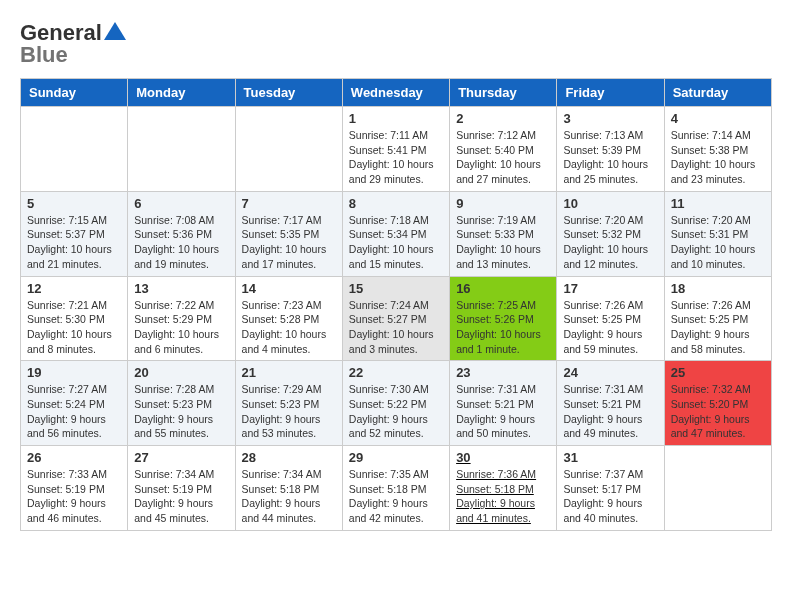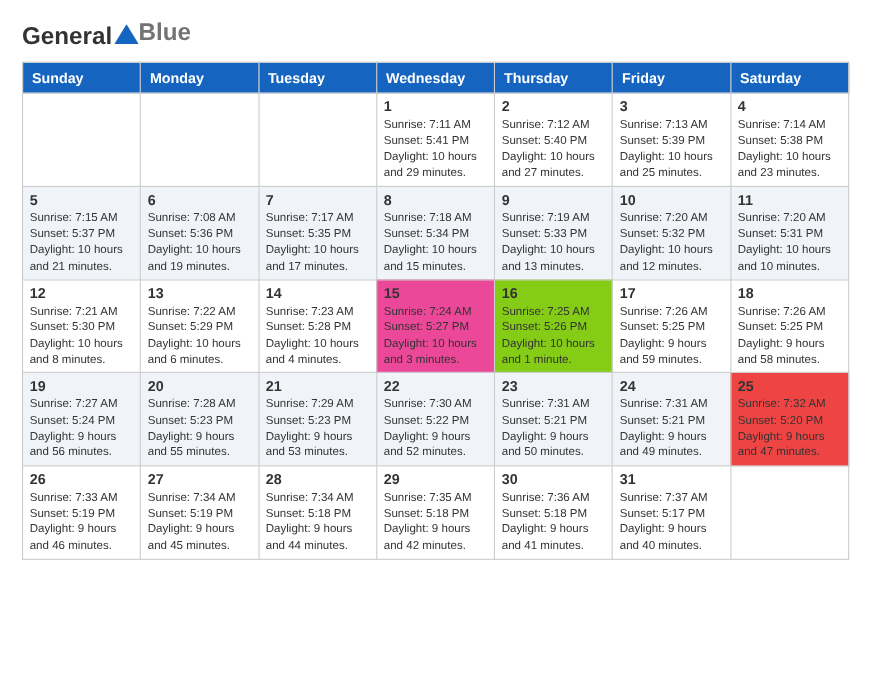--- a/index.html
+++ b/index.html
@@ -11,21 +11,21 @@
       padding: 20px;
     }
     .header {
       display: flex;
       justify-content: space-between;
       align-items: flex-start;
       margin-bottom: 10px;
     }
     .logo {
       display: flex;
-      flex-direction: row;
+      flex-direction: column;
       align-items: flex-start;
     }
     .logo-general { color: #333; }
     .logo-blue { color: #1565c0; }
     .title-block {
       text-align: right;
     }
     .month-title {
       font-size: 36px;
       font-weight: bold;
@@ -204,21 +204,21 @@
 Daylight: 10 hours
 and 6 minutes.</div>
         </td>
         <td style="background: rgb(255, 255, 255);">
           <div class="day-number">14</div>
           <div class="day-info" style="white-space: pre-line;">Sunrise: 7:23 AM
 Sunset: 5:28 PM
 Daylight: 10 hours
 and 4 minutes.</div>
         </td>
-        <td style="background: #ec4899;">
+        <td style="background: #e5e5e5;">
           <div class="day-number">15</div>
           <div class="day-info" style="white-space: pre-line;">Sunrise: 7:24 AM
 Sunset: 5:27 PM
 Daylight: 10 hours
 and 3 minutes.</div>
         </td>
         <td style="background: #84cc16;">
           <div class="day-number">16</div>
           <div class="day-info" style="white-space: pre-line;">Sunrise: 7:25 AM
 Sunset: 5:26 PM
@@ -313,21 +313,21 @@
 Daylight: 9 hours
 and 44 minutes.</div>
         </td>
         <td style="background: rgb(255, 255, 255);">
           <div class="day-number">29</div>
           <div class="day-info" style="white-space: pre-line;">Sunrise: 7:35 AM
 Sunset: 5:18 PM
 Daylight: 9 hours
 and 42 minutes.</div>
         </td>
-        <td style="background: rgb(255, 255, 255);">
+        <td style="background: rgb(255, 255, 255); text-decoration: underline;">
           <div class="day-number">30</div>
           <div class="day-info" style="white-space: pre-line;">Sunrise: 7:36 AM
 Sunset: 5:18 PM
 Daylight: 9 hours
 and 41 minutes.</div>
         </td>
         <td style="background: rgb(255, 255, 255);">
           <div class="day-number">31</div>
           <div class="day-info" style="white-space: pre-line;">Sunrise: 7:37 AM
 Sunset: 5:17 PM

